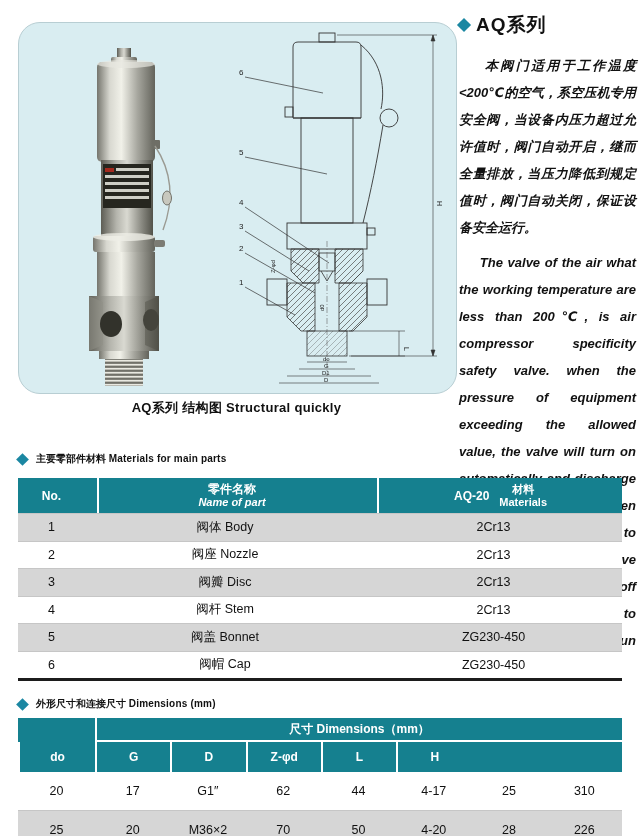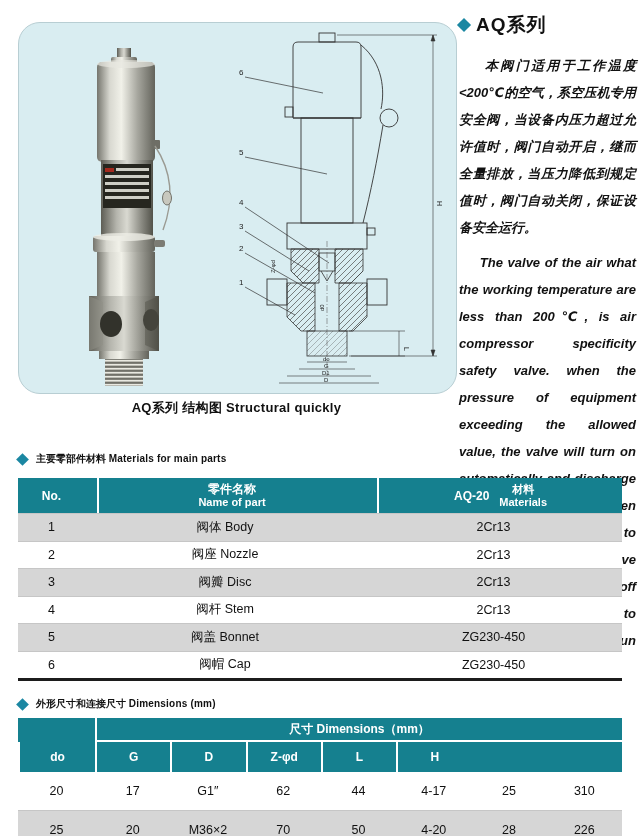--- a/index.html
+++ b/index.html
@@ -33,21 +33,21 @@
   .teal{background:#15808f;color:#fff;}
   .tbl{position:absolute;left:18px;width:604px;border-bottom:3px solid #1c1c1c;}
 
   
   .m-head{display:grid;grid-template-columns:67px 280px 1fr;height:35px;}
   .m-head>div{display:flex;align-items:center;justify-content:center;}
   .m-head>div+div{border-left:2px solid #fff;margin-left:12px;}
   .m-head .no{font-size:12px;font-weight:bold;}
   .m-head .part{flex-direction:column;line-height:13px;}
   .m-head .part .cn{font-size:12px;font-weight:bold;}
-  .m-head .part .en{font-size:11px;font-weight:bold;}
+  .m-head .part .en{font-size:11px;font-weight:bold;font-style:italic;}
   .m-head .mat{gap:10px;}
   .m-head .mat .model{font-size:12px;font-weight:bold;}
   .m-head .mat .stack{display:flex;flex-direction:column;line-height:13px;align-items:center;}
   .m-head .mat .stack span{font-size:11px;font-weight:bold;}
   .m-row{display:grid;grid-template-columns:67px 280px 1fr;height:26.5px;
          align-items:center;text-align:center;font-size:12.5px;border-top:1px solid #c6c6c6;}
   .m-row:nth-child(odd){background:#fff;}
   .m-row:nth-child(even){background:#d6d6d6;}
   .m-row:first-of-type{border-top:none;}
 

